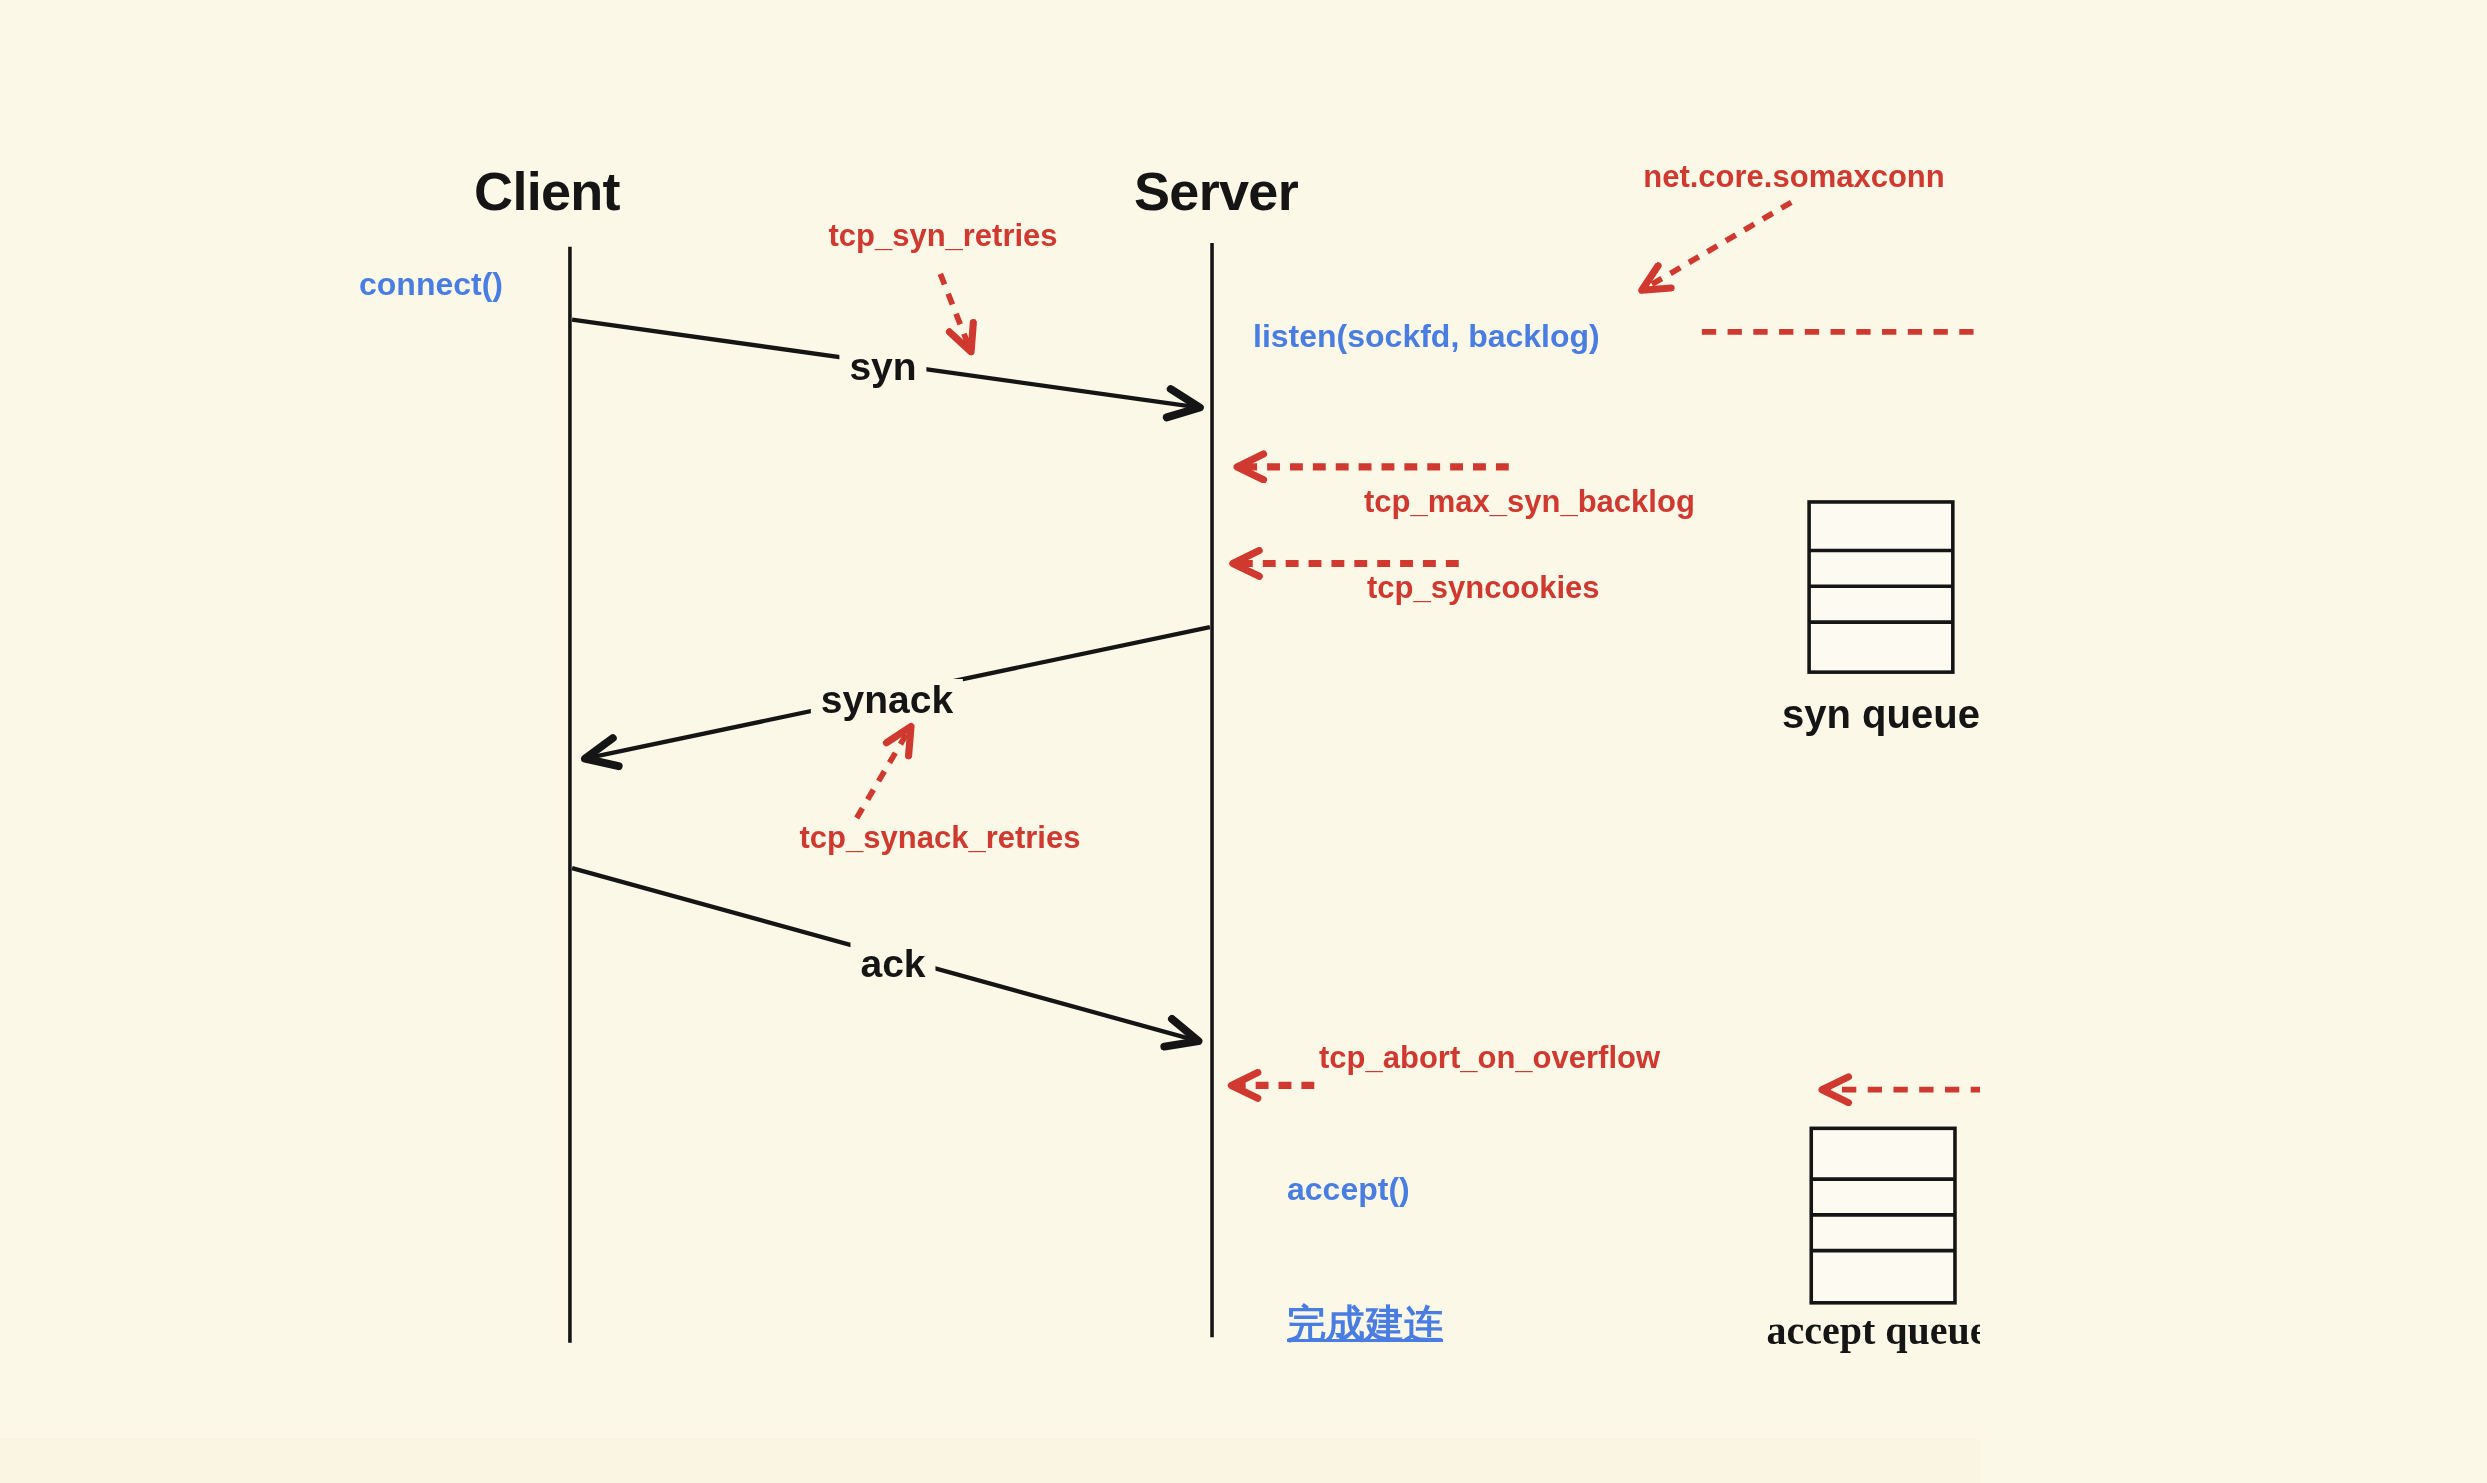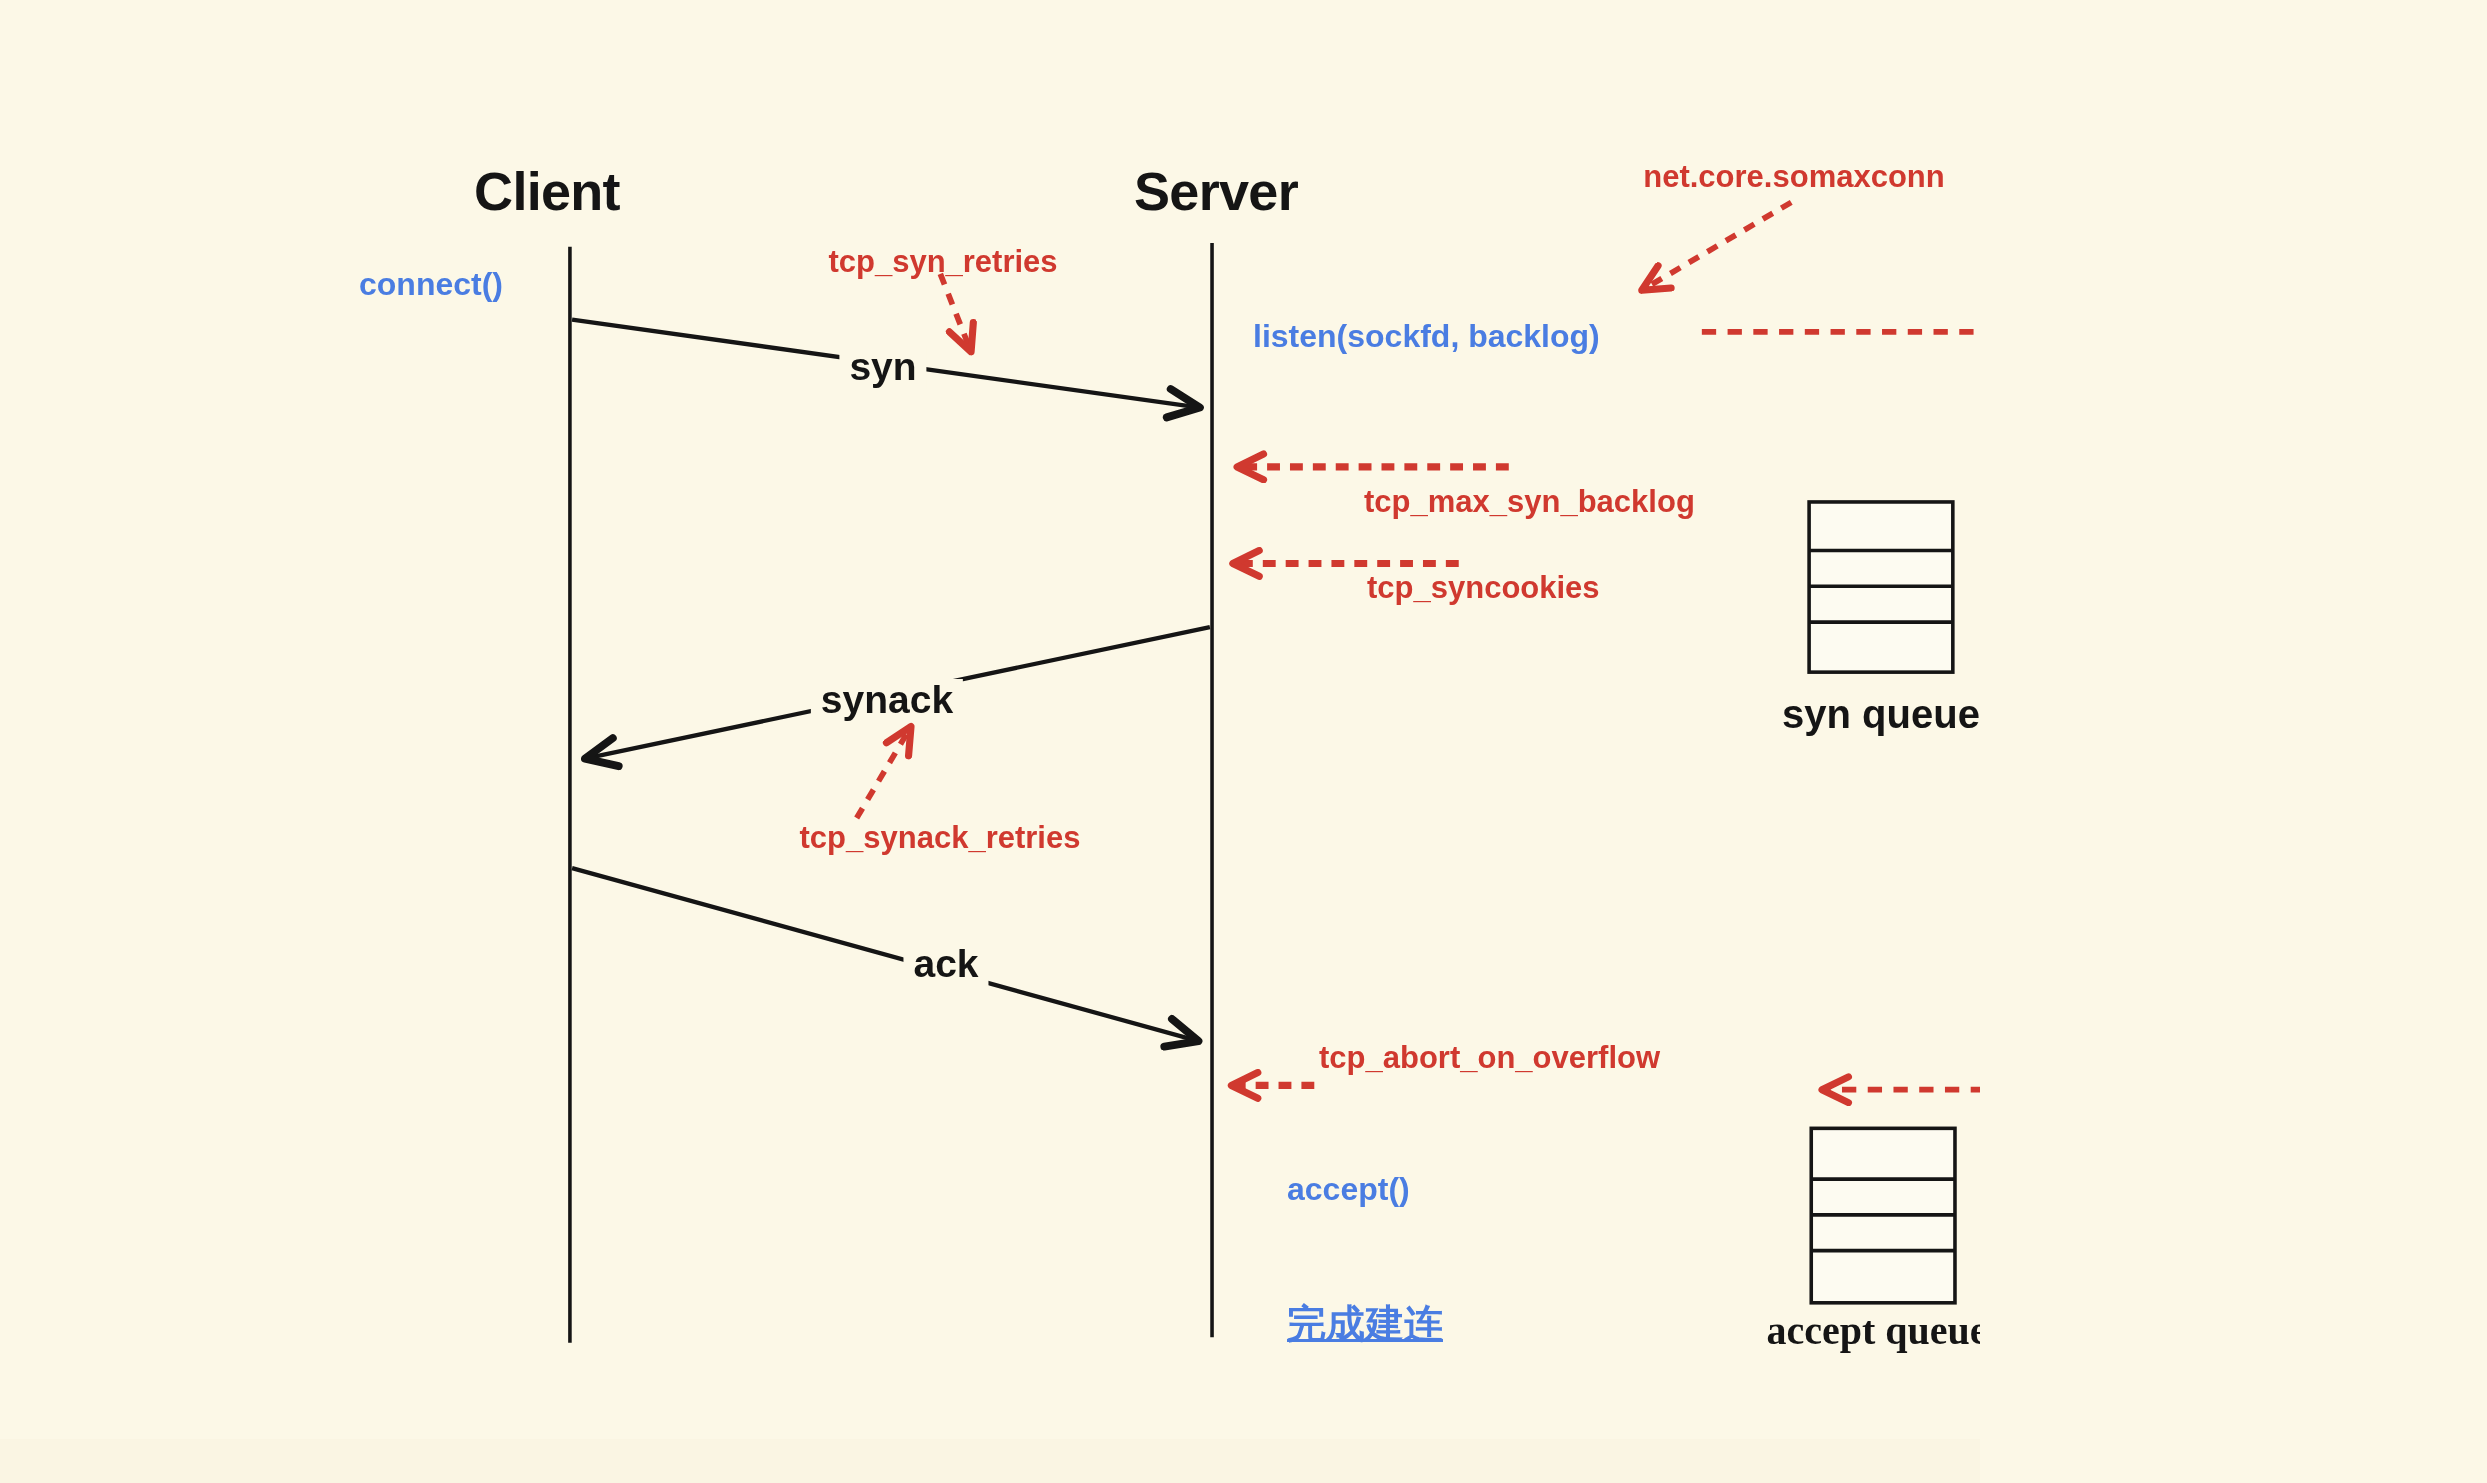--- a/index.html
+++ b/index.html
@@ -87,23 +87,23 @@
   <div class="lbl title" style="left:547px;top:162px;">Client</div>
   <div class="lbl title" style="left:1216px;top:162px;">Server</div>
 
   <div class="lbl blue" style="left:359px;top:267px;">connect()</div>
   <div class="lbl blue" style="left:1253px;top:319px;">listen(sockfd, backlog)</div>
   <div class="lbl blue" style="left:1287px;top:1172px;">accept()</div>
   <div class="lbl blue" style="left:1287px;top:1303px;font-size:39px;text-decoration:underline;">完成建连</div>
 
   <div class="lbl msg" style="left:883px;top:346px;">syn</div>
   <div class="lbl msg" style="left:887px;top:679px;">synack</div>
-  <div class="lbl msg" style="left:946px;top:943px;">ack</div>
+  <div class="lbl msg" style="left:893px;top:943px;">ack</div>
 
-  <div class="lbl red centered" style="left:943px;top:219px;margin-top:26px;">tcp_syn_retries</div>
+  <div class="lbl red centered" style="left:943px;top:219px;">tcp_syn_retries</div>
   <div class="lbl red centered" style="left:1794px;top:160px;">net.core.somaxconn</div>
   <div class="lbl red" style="left:1364px;top:485px;">tcp_max_syn_backlog</div>
   <div class="lbl red" style="left:1367px;top:571px;">tcp_syncookies</div>
   <div class="lbl red centered" style="left:940px;top:821px;">tcp_synack_retries</div>
   <div class="lbl red" style="left:1319px;top:1041px;">tcp_abort_on_overflow</div>
 
   <div class="lbl qlabel" style="left:1881px;top:692px;">syn queue</div>
   <div class="lbl qlabel" style="left:1877px;top:1309px;font-family:Liberation Serif, serif;">accept queue</div>
 
   <div class="bottom-band"></div>

